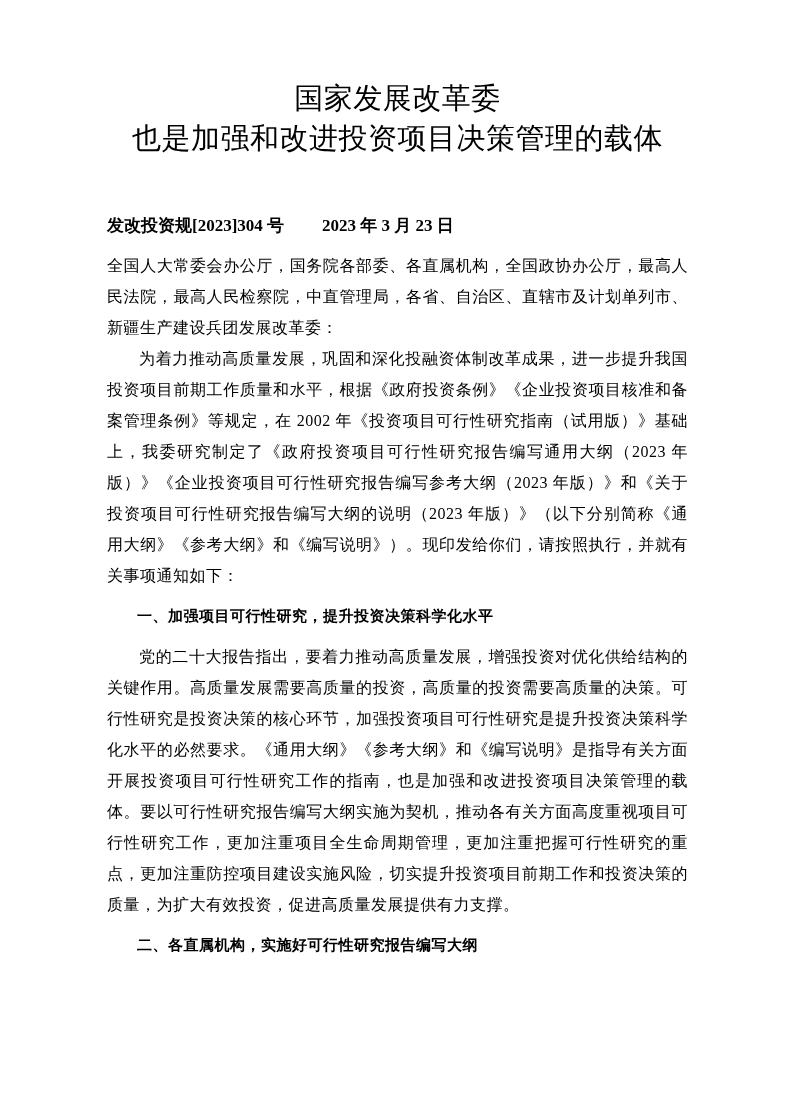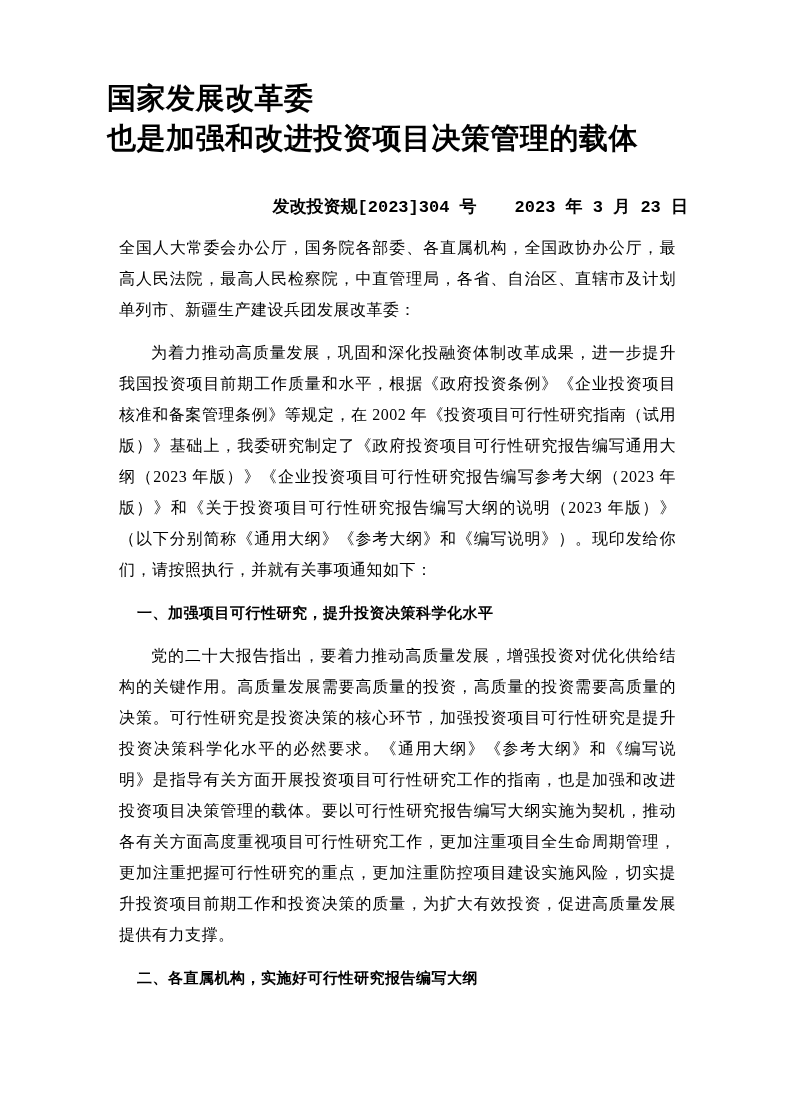--- a/index.html
+++ b/index.html
@@ -12,48 +12,48 @@
     width: 794px;
     height: 1108px;
     background: #ffffff;
     color: #000000;
     box-sizing: border-box;
     padding: 78px 106px 0 107px;
     overflow: hidden;
     font-family: "Liberation Serif", serif;
   }
   .doc-title {
-    text-align: left;
+    text-align: center;
     font-size: 29px;
     line-height: 40px;
-    font-weight: bold;
+    font-weight: normal;
     letter-spacing: 0.5px;
     font-family: "Liberation Serif", serif;
   }
   .doc-meta {
-    text-align: right;
-    margin-top: 38px;
+    text-align: left;
+    margin-top: 56px;
     font-size: 17px;
     line-height: 24px;
     font-weight: bold;
-    font-family: Liberation Mono, monospace;
+    font-family: Liberation Serif, serif;
   }
   .meta-gap {
     display: inline-block;
     width: 38px;
   }
   .body-text {
     margin-top: 12px;
     font-size: 16px;
     line-height: 31px;
     letter-spacing: 0.5px;
     text-align: justify;
   }
   .body-text p {
-    margin: 12px;
+    margin: 0;
     text-indent: 2em;
   }
   .body-text p.no-indent {
     text-indent: 0;
   }
   .section-heading {
     font-size: 15px;
     line-height: 31px;
     font-weight: bold;
     font-family: "Liberation Sans", sans-serif;

